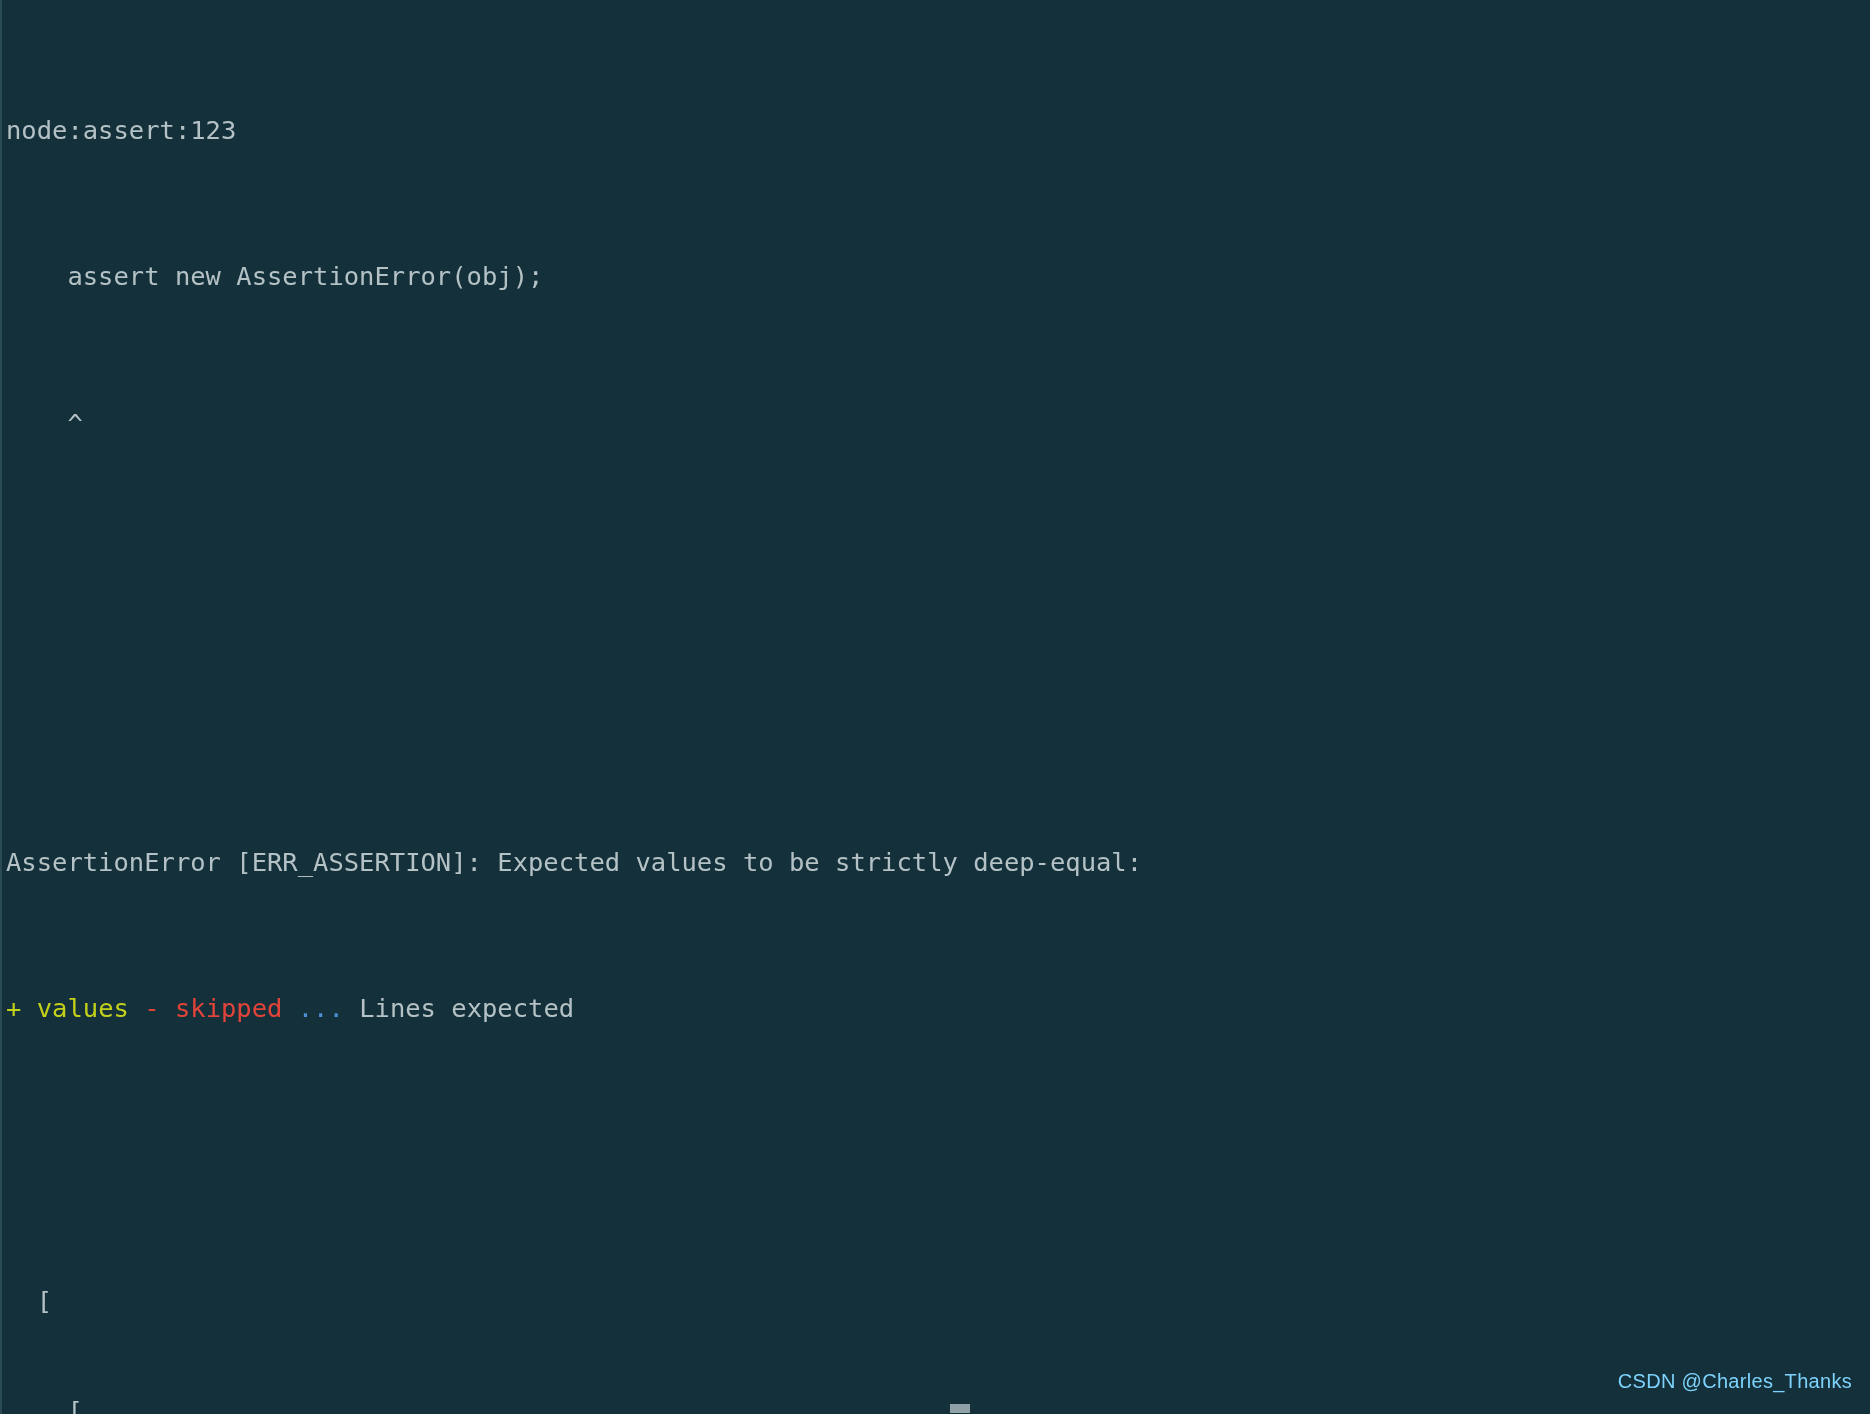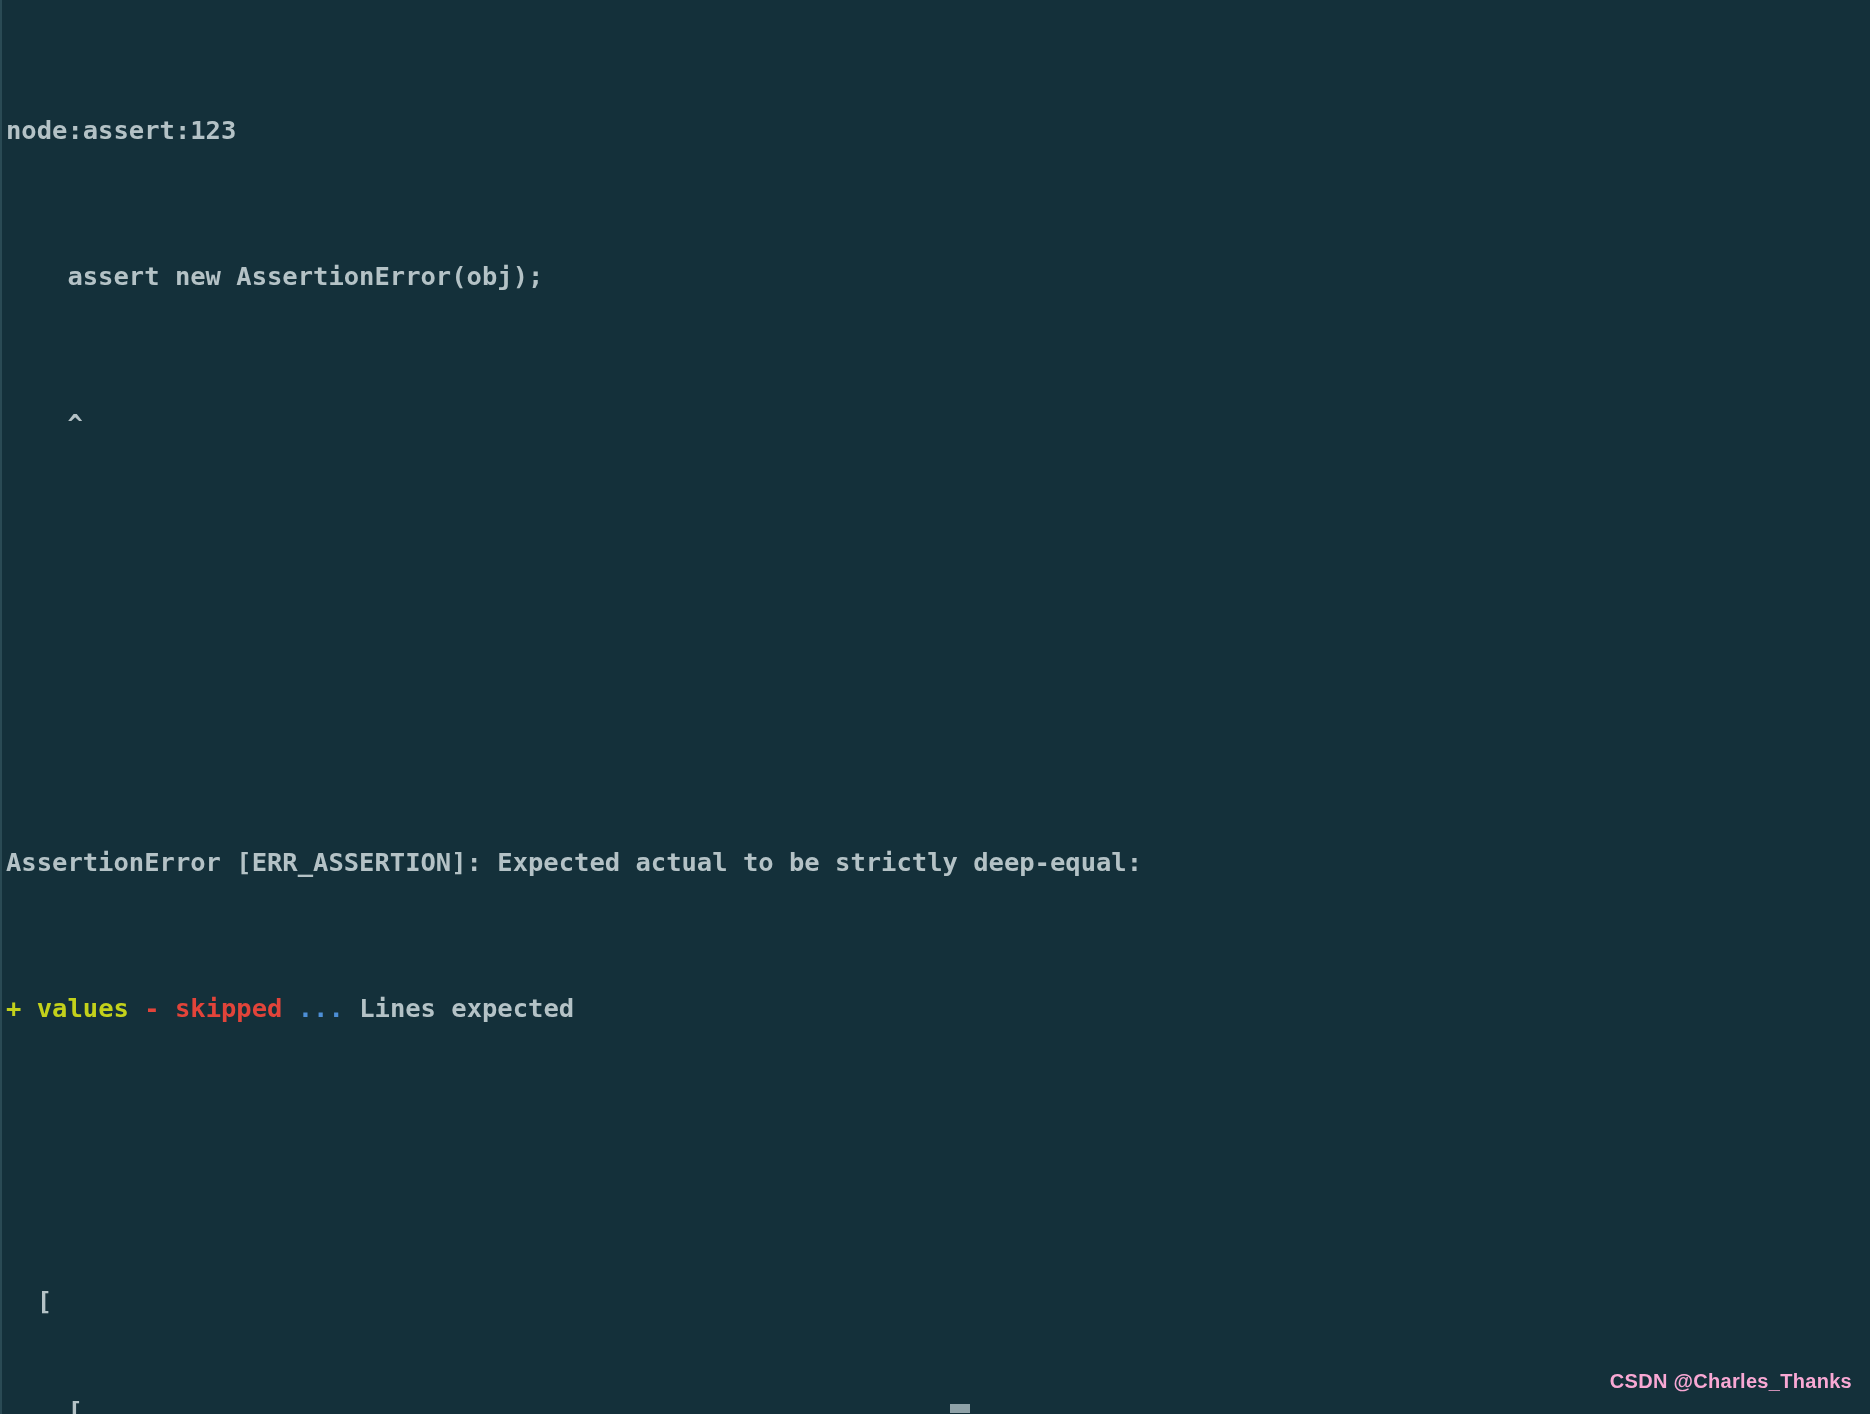--- a/index.html
+++ b/index.html
@@ -13,21 +13,20 @@
     height: 1414px;
     background: #14303a;
     overflow: hidden;
     font-family: "DejaVu Sans Mono", "Liberation Mono", monospace;
     font-size: 25.5px;
     line-height: 36.6px;
     letter-spacing: 0px;
     color: #b4c2c6;
     box-sizing: border-box;
     border-left: 2px solid #2a4a54;
-    font-weight: bold;
   }
   .lines {
     position: absolute;
     top: 2px;
     left: 0;
     width: 1870px;
     white-space: pre;
   }
   .ln {
     white-space: pre;
@@ -39,21 +38,21 @@
   .grn     { color: #c3d11b; }
   .red     { color: #e2443a; }
   .blu     { color: #4d8fd6; }
   
   #watermark {
     position: absolute;
     right: 18px;
     bottom: 14px;
     font-family: "Liberation Sans", sans-serif;
     font-size: 20px;
-    color: #f9a8d4;
+    color: #7dd3fc;
     letter-spacing: 0.3px;
   }
   
   #cursor {
     position: absolute;
     left: 948px;
     top: 1404px;
     width: 20px;
     height: 9px;
     background: #8fa2a8;
@@ -68,21 +67,21 @@
     <div class="ln"><span class="fg">node:assert:123</span></div>
 
     <div class="ln"><span class="fg">    assert new AssertionError(obj);</span></div>
 
     <div class="ln"><span class="fg">    ^</span></div>
 
     <div class="ln">&nbsp;</div>
 
     <div class="ln">&nbsp;</div>
 
-    <div class="ln"><span class="fg">AssertionError [ERR_ASSERTION]: Expected actual to be strictly deep-equal:</span></div>
+    <div class="ln"><span class="fg">AssertionError [ERR_ASSERTION]: Expected values to be strictly deep-equal:</span></div>
 
     <div class="ln"><span class="grn">+</span><span class="fg"> </span><span class="grn">values</span><span class="fg"> </span><span class="red">-</span><span class="fg"> </span><span class="red">skipped</span><span class="fg"> </span><span class="blu">...</span><span class="fg"> </span><span class="fg">Lines expected</span></div>
 
     <div class="ln">&nbsp;</div>
 
     <div class="ln"><span class="fg">  [</span></div>
     <div class="ln"><span class="fg">    [</span></div>
     
     
     

